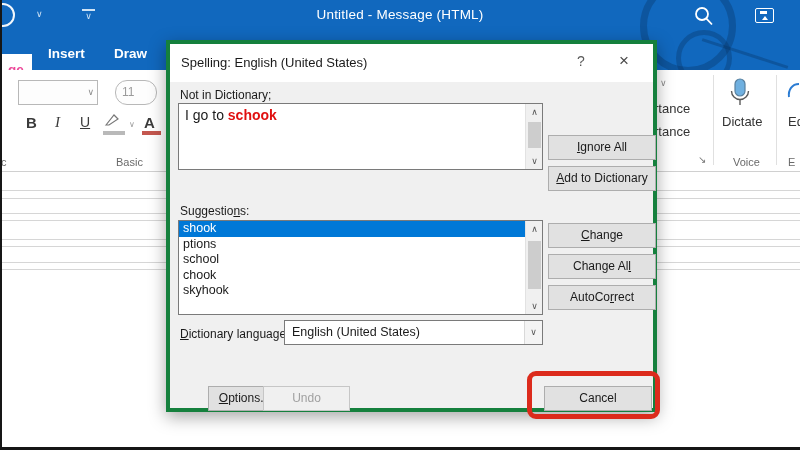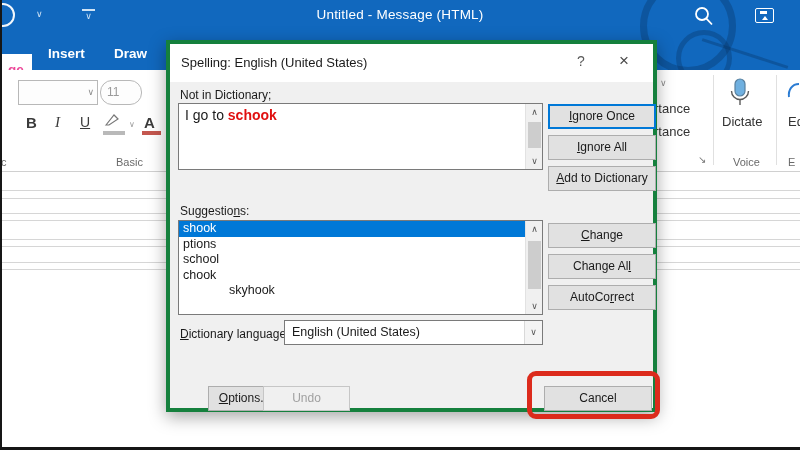--- a/index.html
+++ b/index.html
@@ -26,21 +26,21 @@
   .tabs { position:absolute; left:0; top:30px; width:800px; height:40px; }
   .tab { position:absolute; top:8px; height:32px; line-height:32px; color:#fff; font-size:13.5px; font-weight:600; padding:0 14px; }
   .tab.active { background:#fff; color:#ec4899; top:24px; height:32px; padding:0 8px; }
   .tab-insert { left:34px;text-align:center; } .tab-draw { left:100px; }
 
   
   .ribbon { position:absolute; left:0; top:70px; width:800px; height:102px; background:#fff; border-bottom:1px solid #d0d0d0; }
   .combo { position:absolute; border:1px solid #b8b8b8; background:#fdfdfd; height:25px; }
   .combo .chev { position:absolute; right:3px; top:6px; font-size:9px; color:#8a8a8a; }
   .font-name { left:18px; top:10px; width:80px; }
-  .font-size { left:100px; top:10px; width:42px; color:#9b9b9b; font-size:12px; line-height:23px; padding-left:6px;border-radius:12px; }
+  .font-size { left:115px; top:10px; width:42px; color:#9b9b9b; font-size:12px; line-height:23px; padding-left:6px;border-radius:12px; }
   .fmt-btn { position:absolute; top:44px; font-size:15px; color:#3b3b3b; }
   .btn-bold { left:26px; font-weight:bold; }
   .btn-italic { left:55px; font-family:"Liberation Serif", serif; font-style:italic; }
   .btn-underline { left:80px; text-decoration:underline; font-size:14px; }
   .highlight-btn { position:absolute; left:103px; top:42px; }
   .highlight-bar { position:absolute; left:103px; top:61px; width:22px; height:4px; background:#b9b9b9; }
   .hl-chev { position:absolute; left:129px; top:50px; font-size:8px; color:#9b9b9b; }
   .fontcolor-btn { position:absolute; left:144px; top:44px; font-size:15px; color:#3b3b3b; font-weight:bold; }
   .fontcolor-bar { position:absolute; left:142px; top:61px; width:19px; height:4px; background:#c4574f; }
   .group-label { position:absolute; font-size:11px; color:#6a6a6a; }
@@ -207,35 +207,34 @@
         <div class="arr arr-dn">∨</div>
       </div>
     </div>
 
     <div class="dlg-label lbl-sug">Suggestio<u>n</u>s:</div>
     <div class="listbox">
       <div class="list-item selected" style="top:0;">shook</div>
       <div class="list-item" style="top:15.5px;">ptions</div>
       <div class="list-item" style="top:31px;">school</div>
       <div class="list-item" style="top:46.5px;">chook</div>
-      <div class="list-item" style="top:62px;margin-left:46px;">skyhook</div>
+      <div class="list-item" style="top:62px;">skyhook</div>
       <div class="vscroll">
         <div class="arr arr-up">∧</div>
         <div class="thumb thumb-list"></div>
         <div class="arr arr-dn">∨</div>
       </div>
     </div>
 
     <div class="dlg-label lbl-dict"><u>D</u>ictionary language:</div>
     <div class="dict-combo">
       <div class="val">English (United States)</div>
       <div class="dd">∨</div>
     </div>
 
-    <div class="btn col-right btn-default b-ignore-once"><u>I</u>gnore Once</div>
     <div class="btn col-right b-ignore-all"><u>I</u>gnore All</div>
     <div class="btn col-right b-add-dict"><u>A</u>dd to Dictionary</div>
     <div class="btn col-right b-change"><u>C</u>hange</div>
     <div class="btn col-right b-change-all">Change Al<u>l</u></div>
     <div class="btn col-right b-autocorrect">AutoCo<u>r</u>rect</div>
 
     <div class="btn b-options"><u>O</u>ptions...</div>
     <div class="btn b-undo">Undo</div>
     <div class="btn b-cancel">Cancel</div>
   </div>

